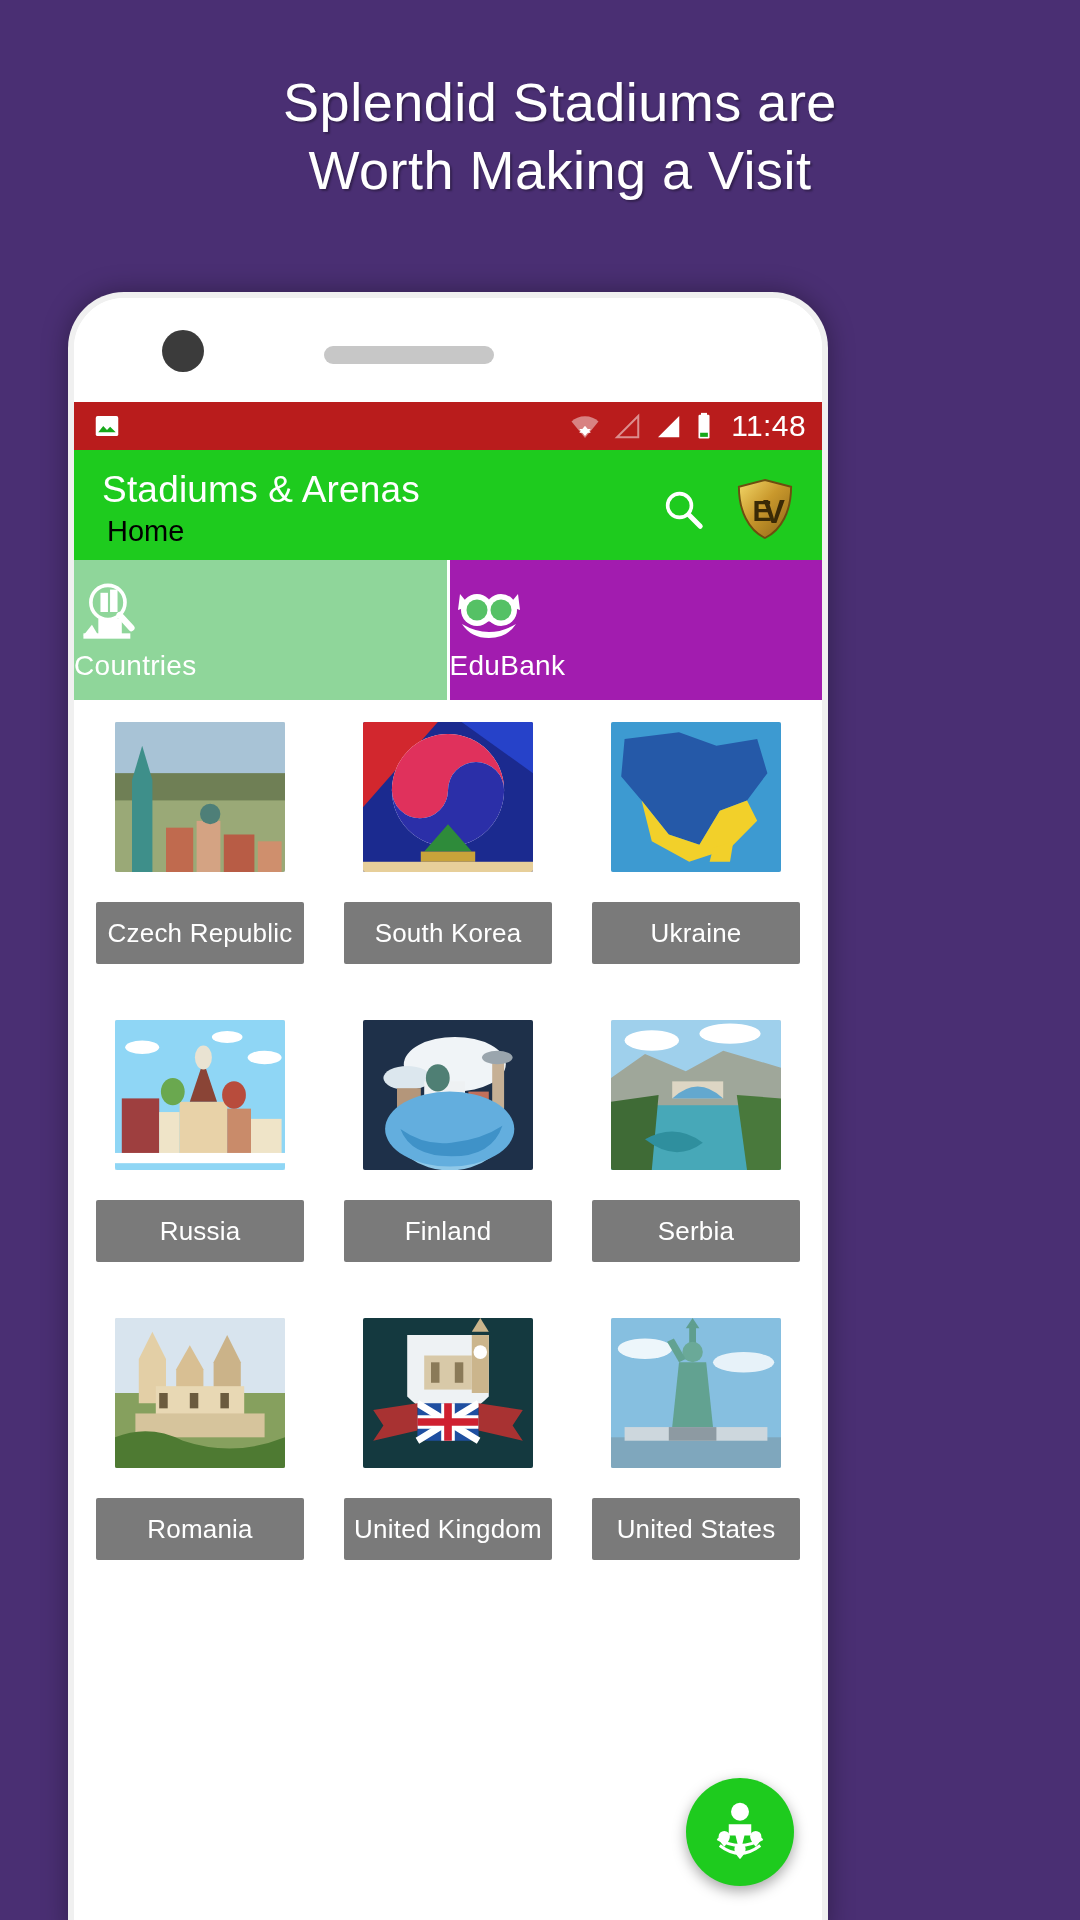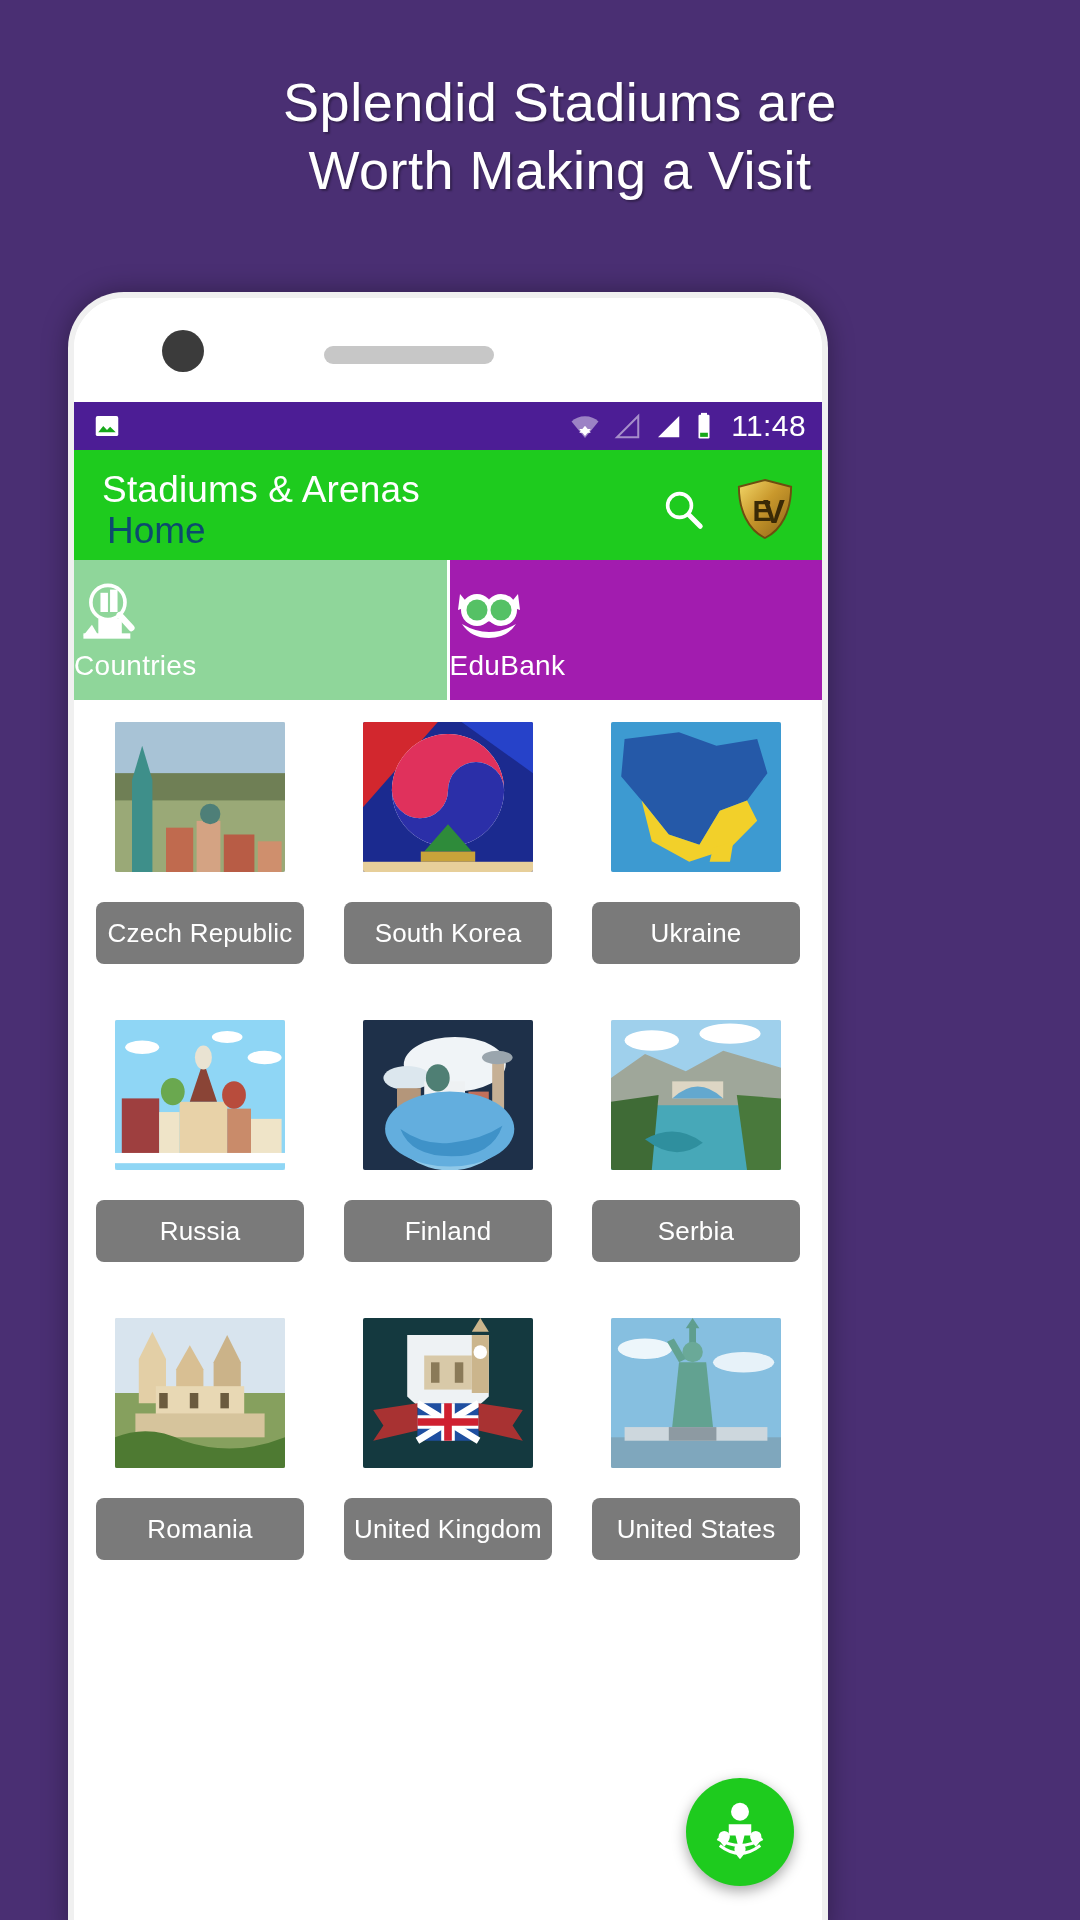--- a/index.html
+++ b/index.html
@@ -57,21 +57,21 @@
 
   
   .screen {
     position: absolute; left: 0; top: 104px;
     width: 748px; height: 1530px;
     background: #ffffff; overflow: hidden;
   }
 
   
   .statusbar {
-    height: 48px; background: #4c1d95;
+    height: 48px; background: #b91c1c;
     display: flex; justify-content: space-between;
     padding: 0 16px 0 18px;
   }
   .sb-left { display: flex; align-items: center; gap: 10px; }
   .sb-right { display: flex; align-items: center; gap: 11px; }
   .sb-time {
     color: #ffffff; font-size: 30px; font-weight: 400; letter-spacing: 0.4px;
     margin-left: 6px;
   }
 
@@ -79,21 +79,21 @@
   .appbar {
     height: 110px; background: #1ecb1e;
     display: flex; align-items: center; padding: 8px 22px 0 28px;
   }
   .appbar-titles { flex: 1; display: flex; flex-direction: column; justify-content: center; }
   .appbar-title {
     color: #ffffff; font-size: 37px; line-height: 44px; font-weight: 400;
     letter-spacing: 0.2px;
   }
   .appbar-sub {
-    color: #0c4a6e; font-size: 37px; line-height: 38px; font-weight: 400;
+    color: #000000; font-size: 29px; line-height: 38px; font-weight: 400;
     padding-left: 5px;
   }
   .appbar-actions { display: flex; align-items: center; gap: 30px; padding-right: 6px; }
 
   
   .tabs { display: flex; height: 140px; }
   .tab {
     flex: 1; display: flex; flex-direction: column;
     align-items: flex-start; justify-content: center; gap: 6px;
     position: relative;
@@ -113,21 +113,21 @@
   }
   .grid-row { display: flex; justify-content: space-between; }
   .cell { width: 208px; display: flex; flex-direction: column; align-items: center; }
   .thumb {
     width: 170px; height: 150px; margin-bottom: 30px;
     border-radius: 2px; overflow: hidden; position: relative;
     background: #cfd8dc;
   }
   .thumb svg { display: block; width: 100%; height: 100%; }
   .chip {
-    width: 208px; height: 62px; border-radius: 8px;
+    width: 208px; height: 62px; border-radius: 2px;
     background: #7a7a7a; color: #ffffff;
     display: flex; align-items: center; justify-content: center;
     font-size: 26px; letter-spacing: 0.2px;
   }
   .row-gap { height: 56px; }
 
   
   .fab {
     position: absolute; right: 28px; bottom: 46px;
     width: 108px; height: 108px; border-radius: 50%;

